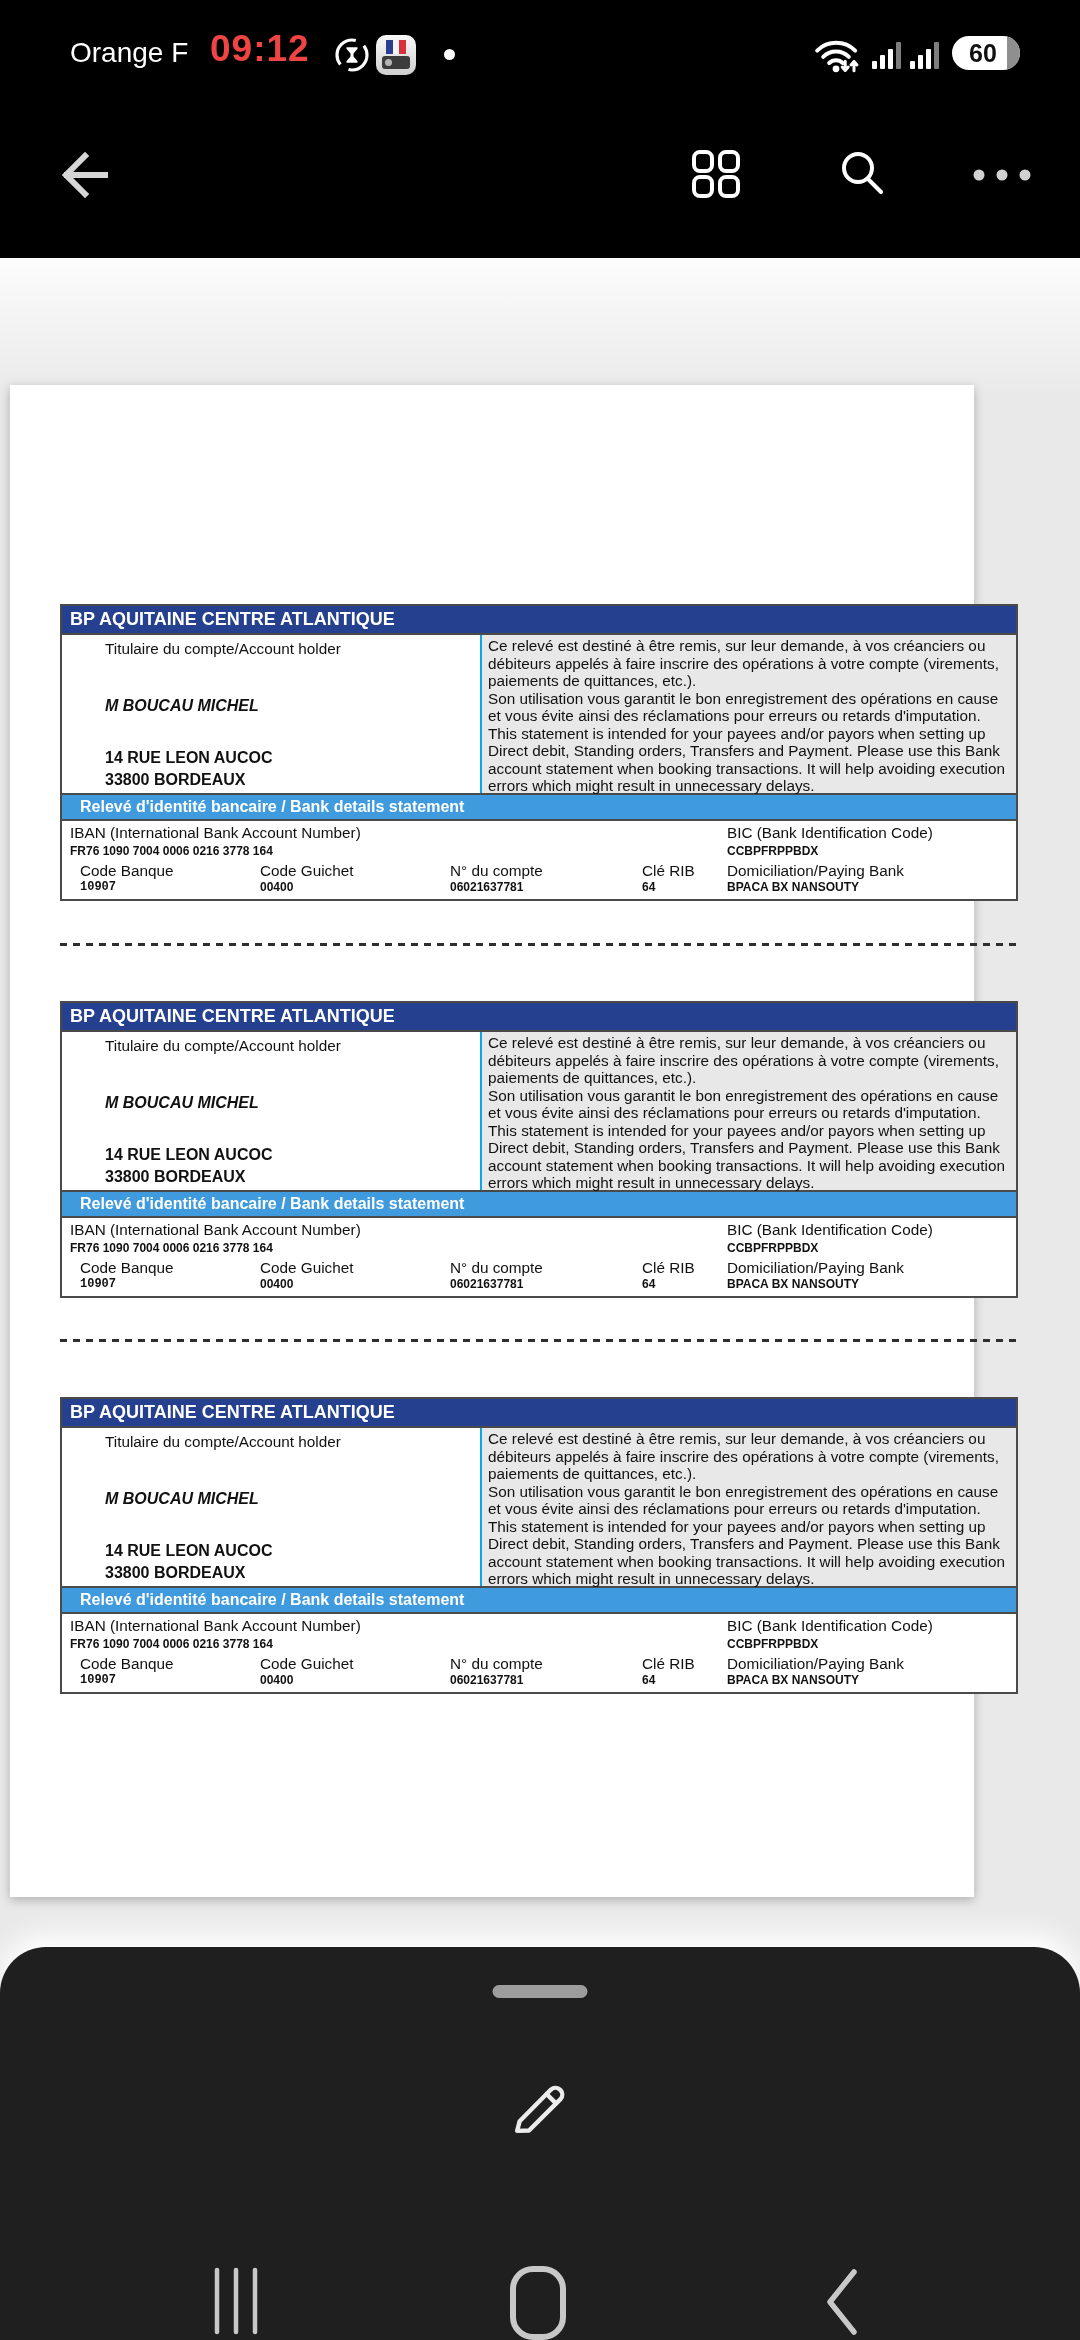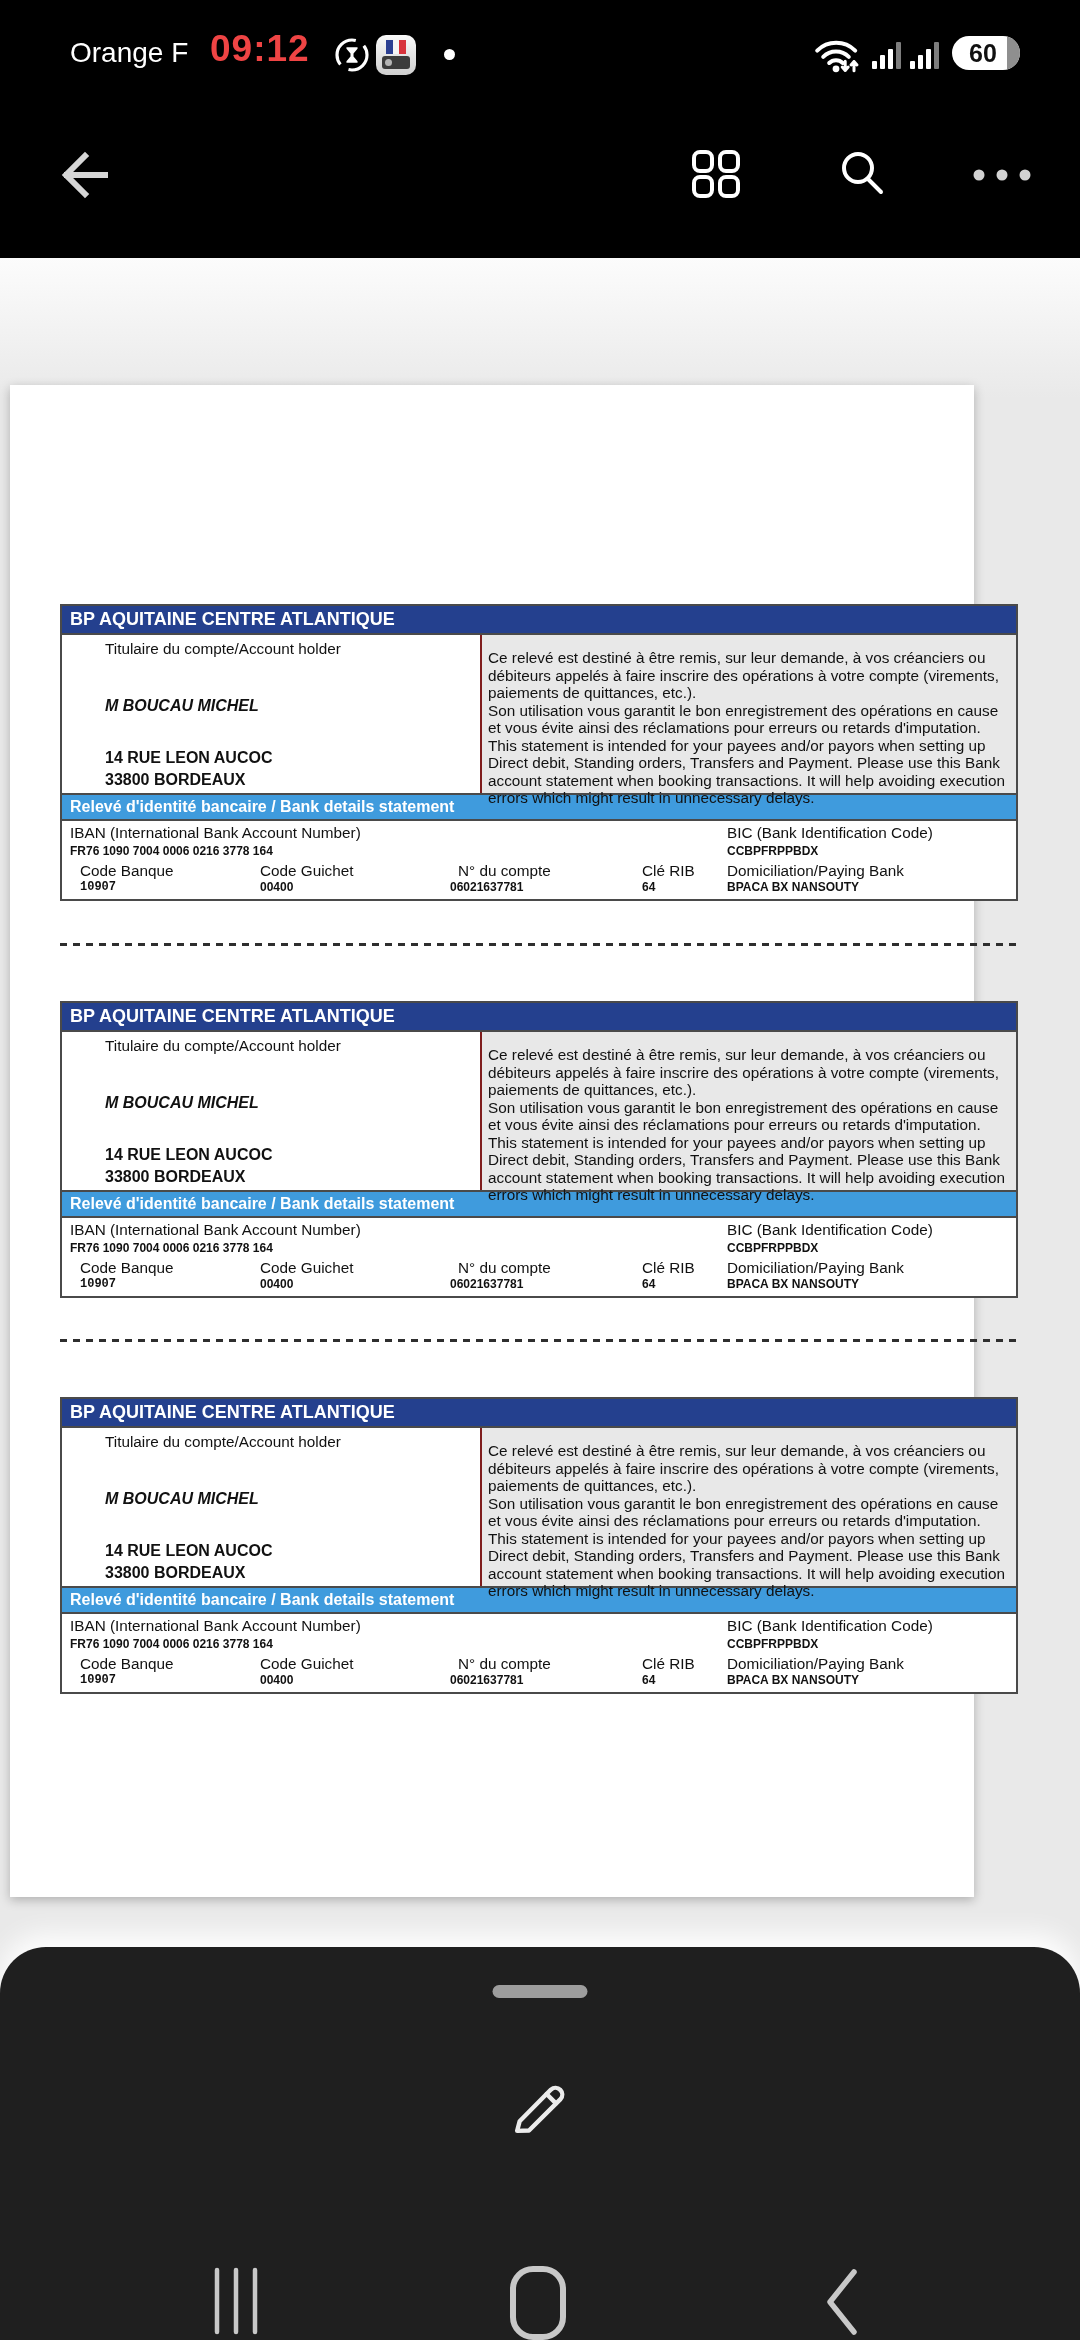--- a/index.html
+++ b/index.html
@@ -39,33 +39,33 @@
   
   .rib-table{width:100%;box-sizing:border-box;border:2px solid #4a4a4a;color:#111;background:#fff;}
   .rt-bank{height:27px;line-height:27px;background:var(--header-blue);color:#fff;
     font-weight:bold;font-size:18px;padding-left:8px;}
   .rt-body{display:flex;height:158px;border-top:2px solid #4a4a4a;}
   .rt-left{width:383px;position:relative;box-sizing:border-box;margin-left:35px;}
   .rt-left .lbl{position:absolute;left:8px;top:5px;font-size:15.3px;}
   .rt-left .name{position:absolute;left:8px;top:62px;font-size:16px;font-weight:bold;font-style:italic;}
   .rt-left .addr1{position:absolute;left:8px;top:114px;font-size:16px;font-weight:bold;}
   .rt-left .addr2{position:absolute;left:8px;top:136px;font-size:16px;font-weight:bold;}
-  .rt-right{flex:1;background:var(--notice-bg);border-left:2px solid #7f1d1d;
-    padding:14px 6px;font-size:15.3px;line-height:17.5px;}
+  .rt-right{flex:1;background:var(--notice-bg);border-left:2px solid #0ea5e9;
+    padding:2px 6px;font-size:15.3px;line-height:17.5px;}
   .rt-rib-header{height:24px;line-height:24px;background:var(--rib-blue);color:#fff;
-    font-weight:bold;font-size:16px;padding-left:8px;
+    font-weight:bold;font-size:16px;padding-left:18px;
     border-top:2px solid #4a4a4a;border-bottom:2px solid #4a4a4a;}
   .rt-details{position:relative;height:78px;font-size:15.3px;}
   .rt-details .fl{position:absolute;white-space:nowrap;}
   .rt-details .val{font-weight:bold;font-size:12px;}
   .c-iban-l{left:8px;top:3px;}   .c-iban-v{left:8px;top:23px;}
   .c-bic-l{left:665px;top:3px;}  .c-bic-v{left:665px;top:23px;}
   .c1-l{left:18px;top:41px;}  .c1-v{left:18px;top:59px;font-family:Liberation Mono, monospace;}
   .c2-l{left:198px;top:41px;} .c2-v{left:198px;top:59px;}
-  .c3-l{left:388px;top:41px;margin-left:8px;} .c3-v{left:388px;top:59px;}
+  .c3-l{left:388px;top:41px;} .c3-v{left:388px;top:59px;}
   .c4-l{left:580px;top:41px;} .c4-v{left:580px;top:59px;}
   .c5-l{left:665px;top:41px;} .c5-v{left:665px;top:59px;}
   
   .sheet{position:absolute;left:0;top:1947px;width:1080px;height:393px;background:#1f1f1f;
     border-radius:46px 46px 0 0;box-shadow:0 -14px 26px rgba(255,255,255,.9);z-index:6;}
   .handle{position:absolute;top:38px;left:50%;transform:translateX(-50%);
     width:95px;height:13px;border-radius:7px;background:#9d9d9d;cursor:grab;}
   .pencil{position:absolute;top:128px;left:50%;transform:translateX(-50%);cursor:pointer;}
   .nav-icon{position:absolute;cursor:pointer;}
   #nav-recents{left:213px;top:320px;}

